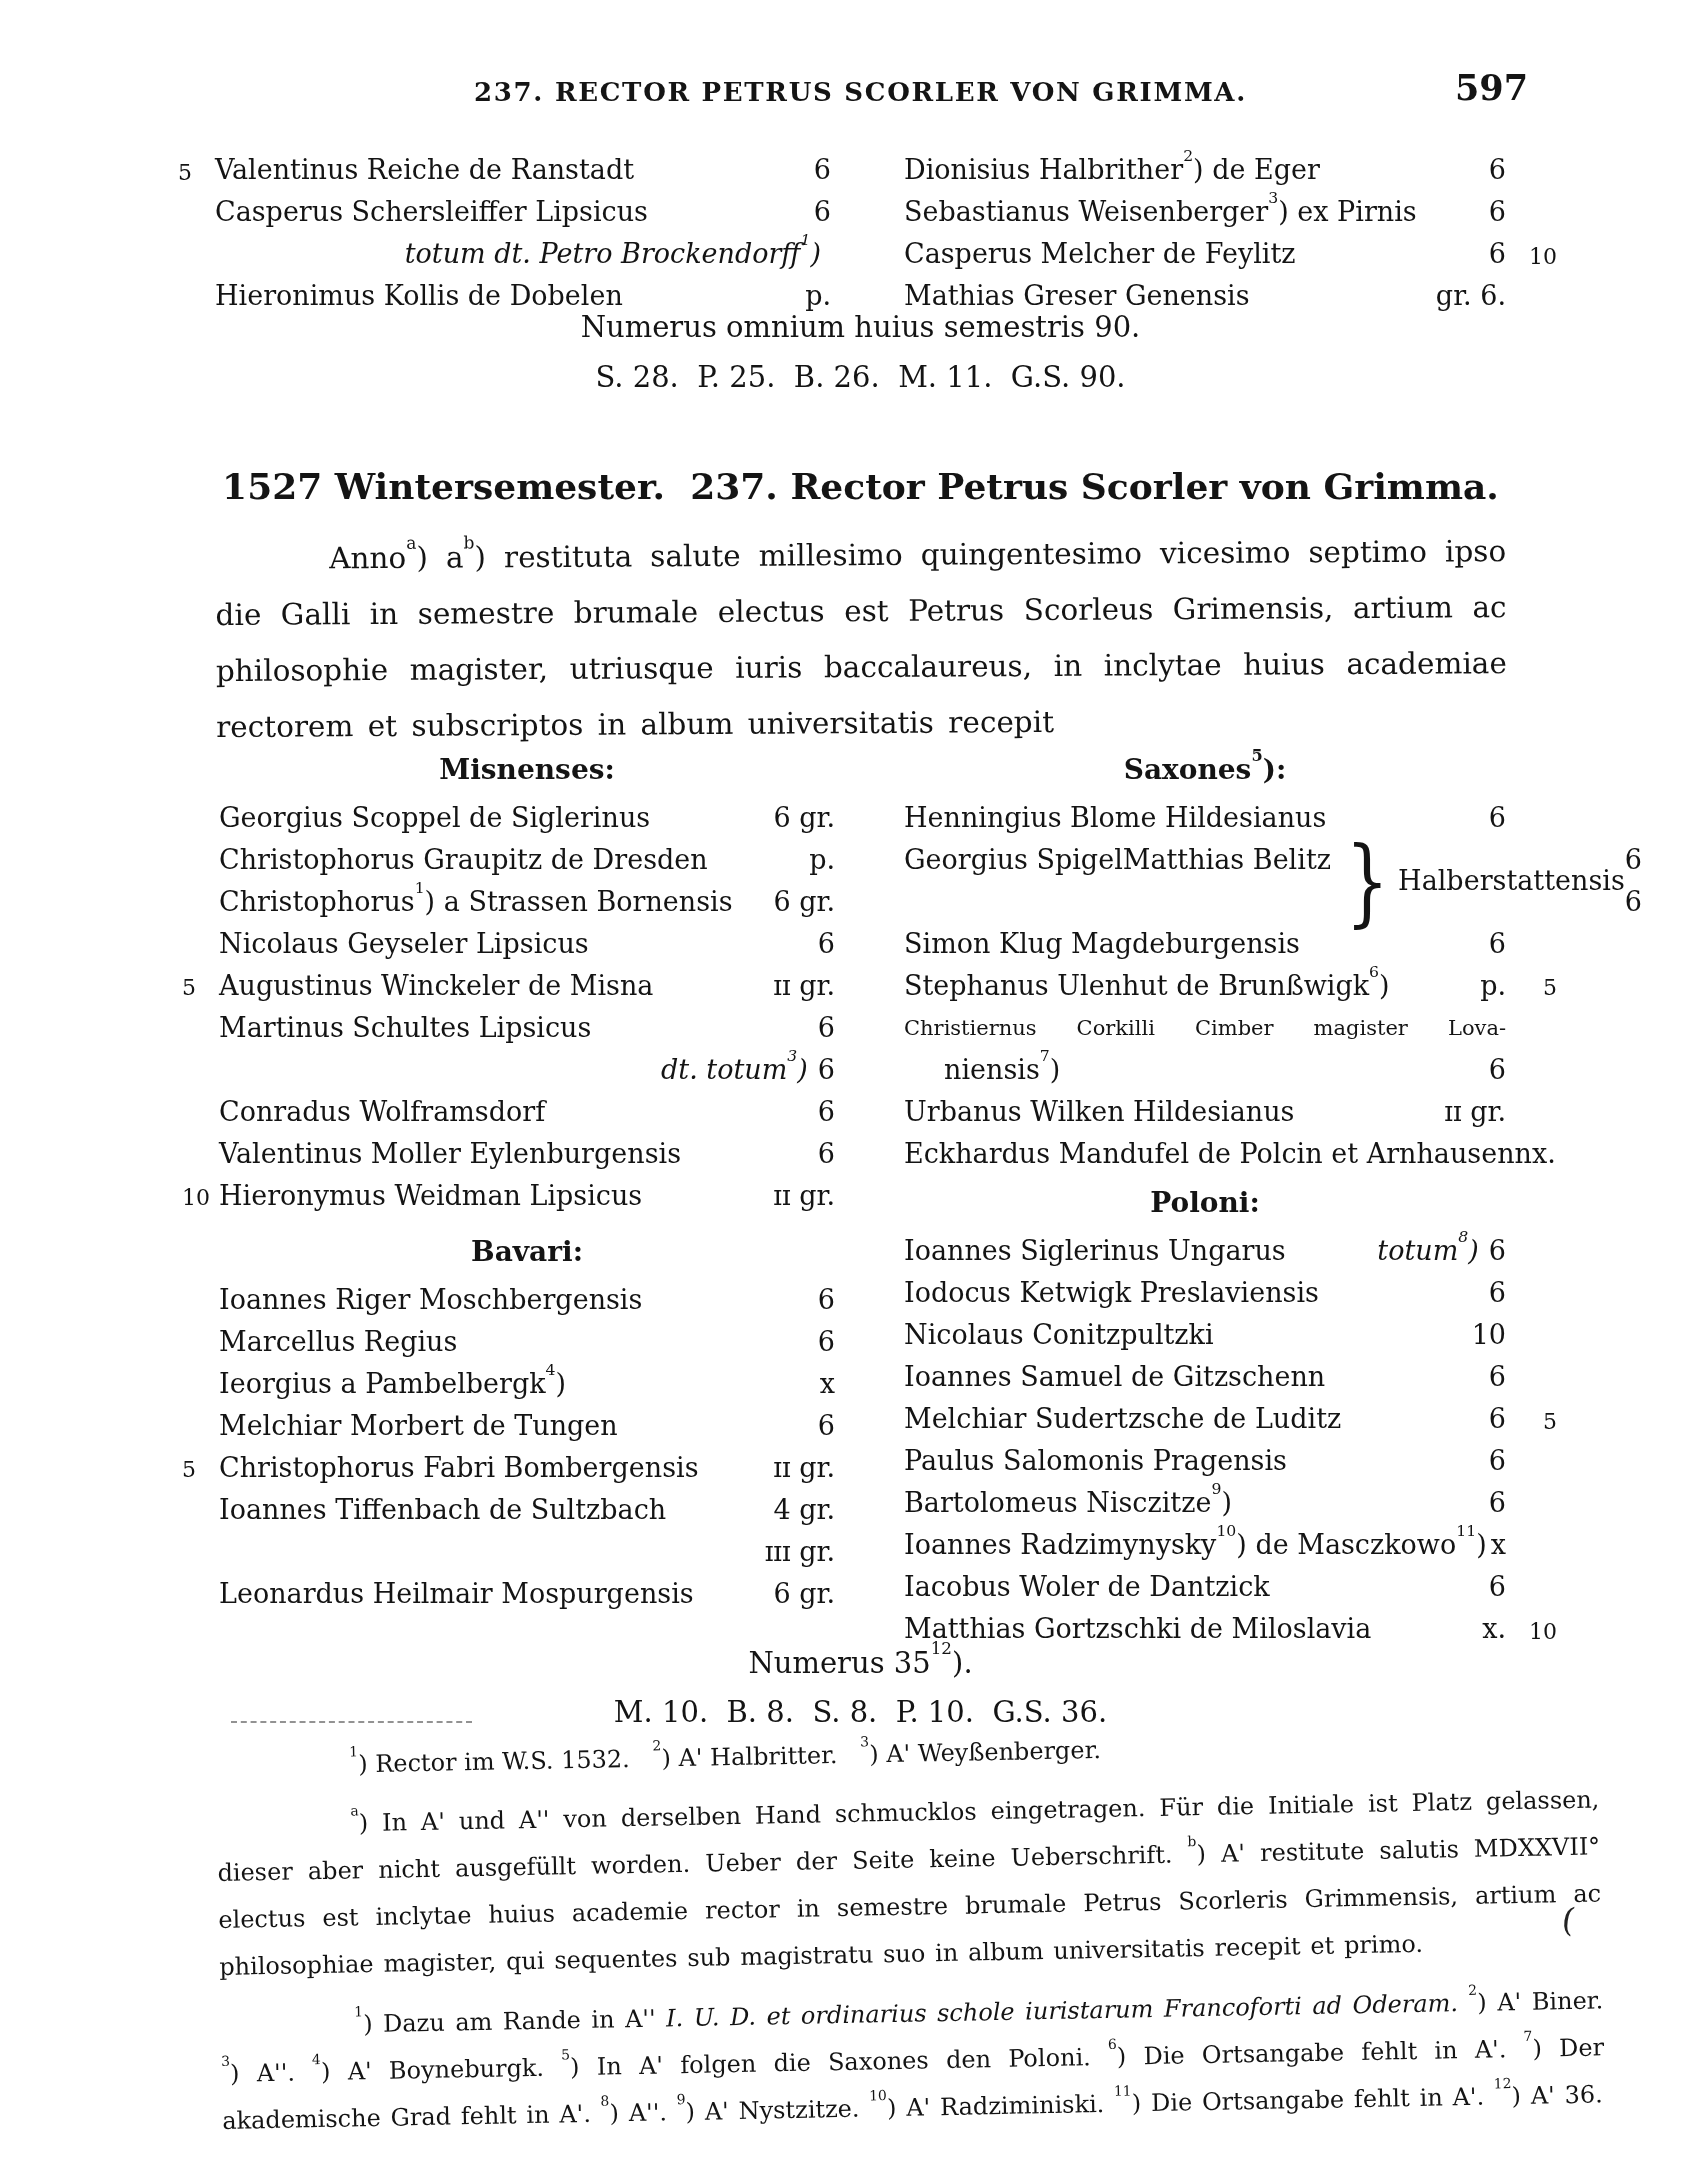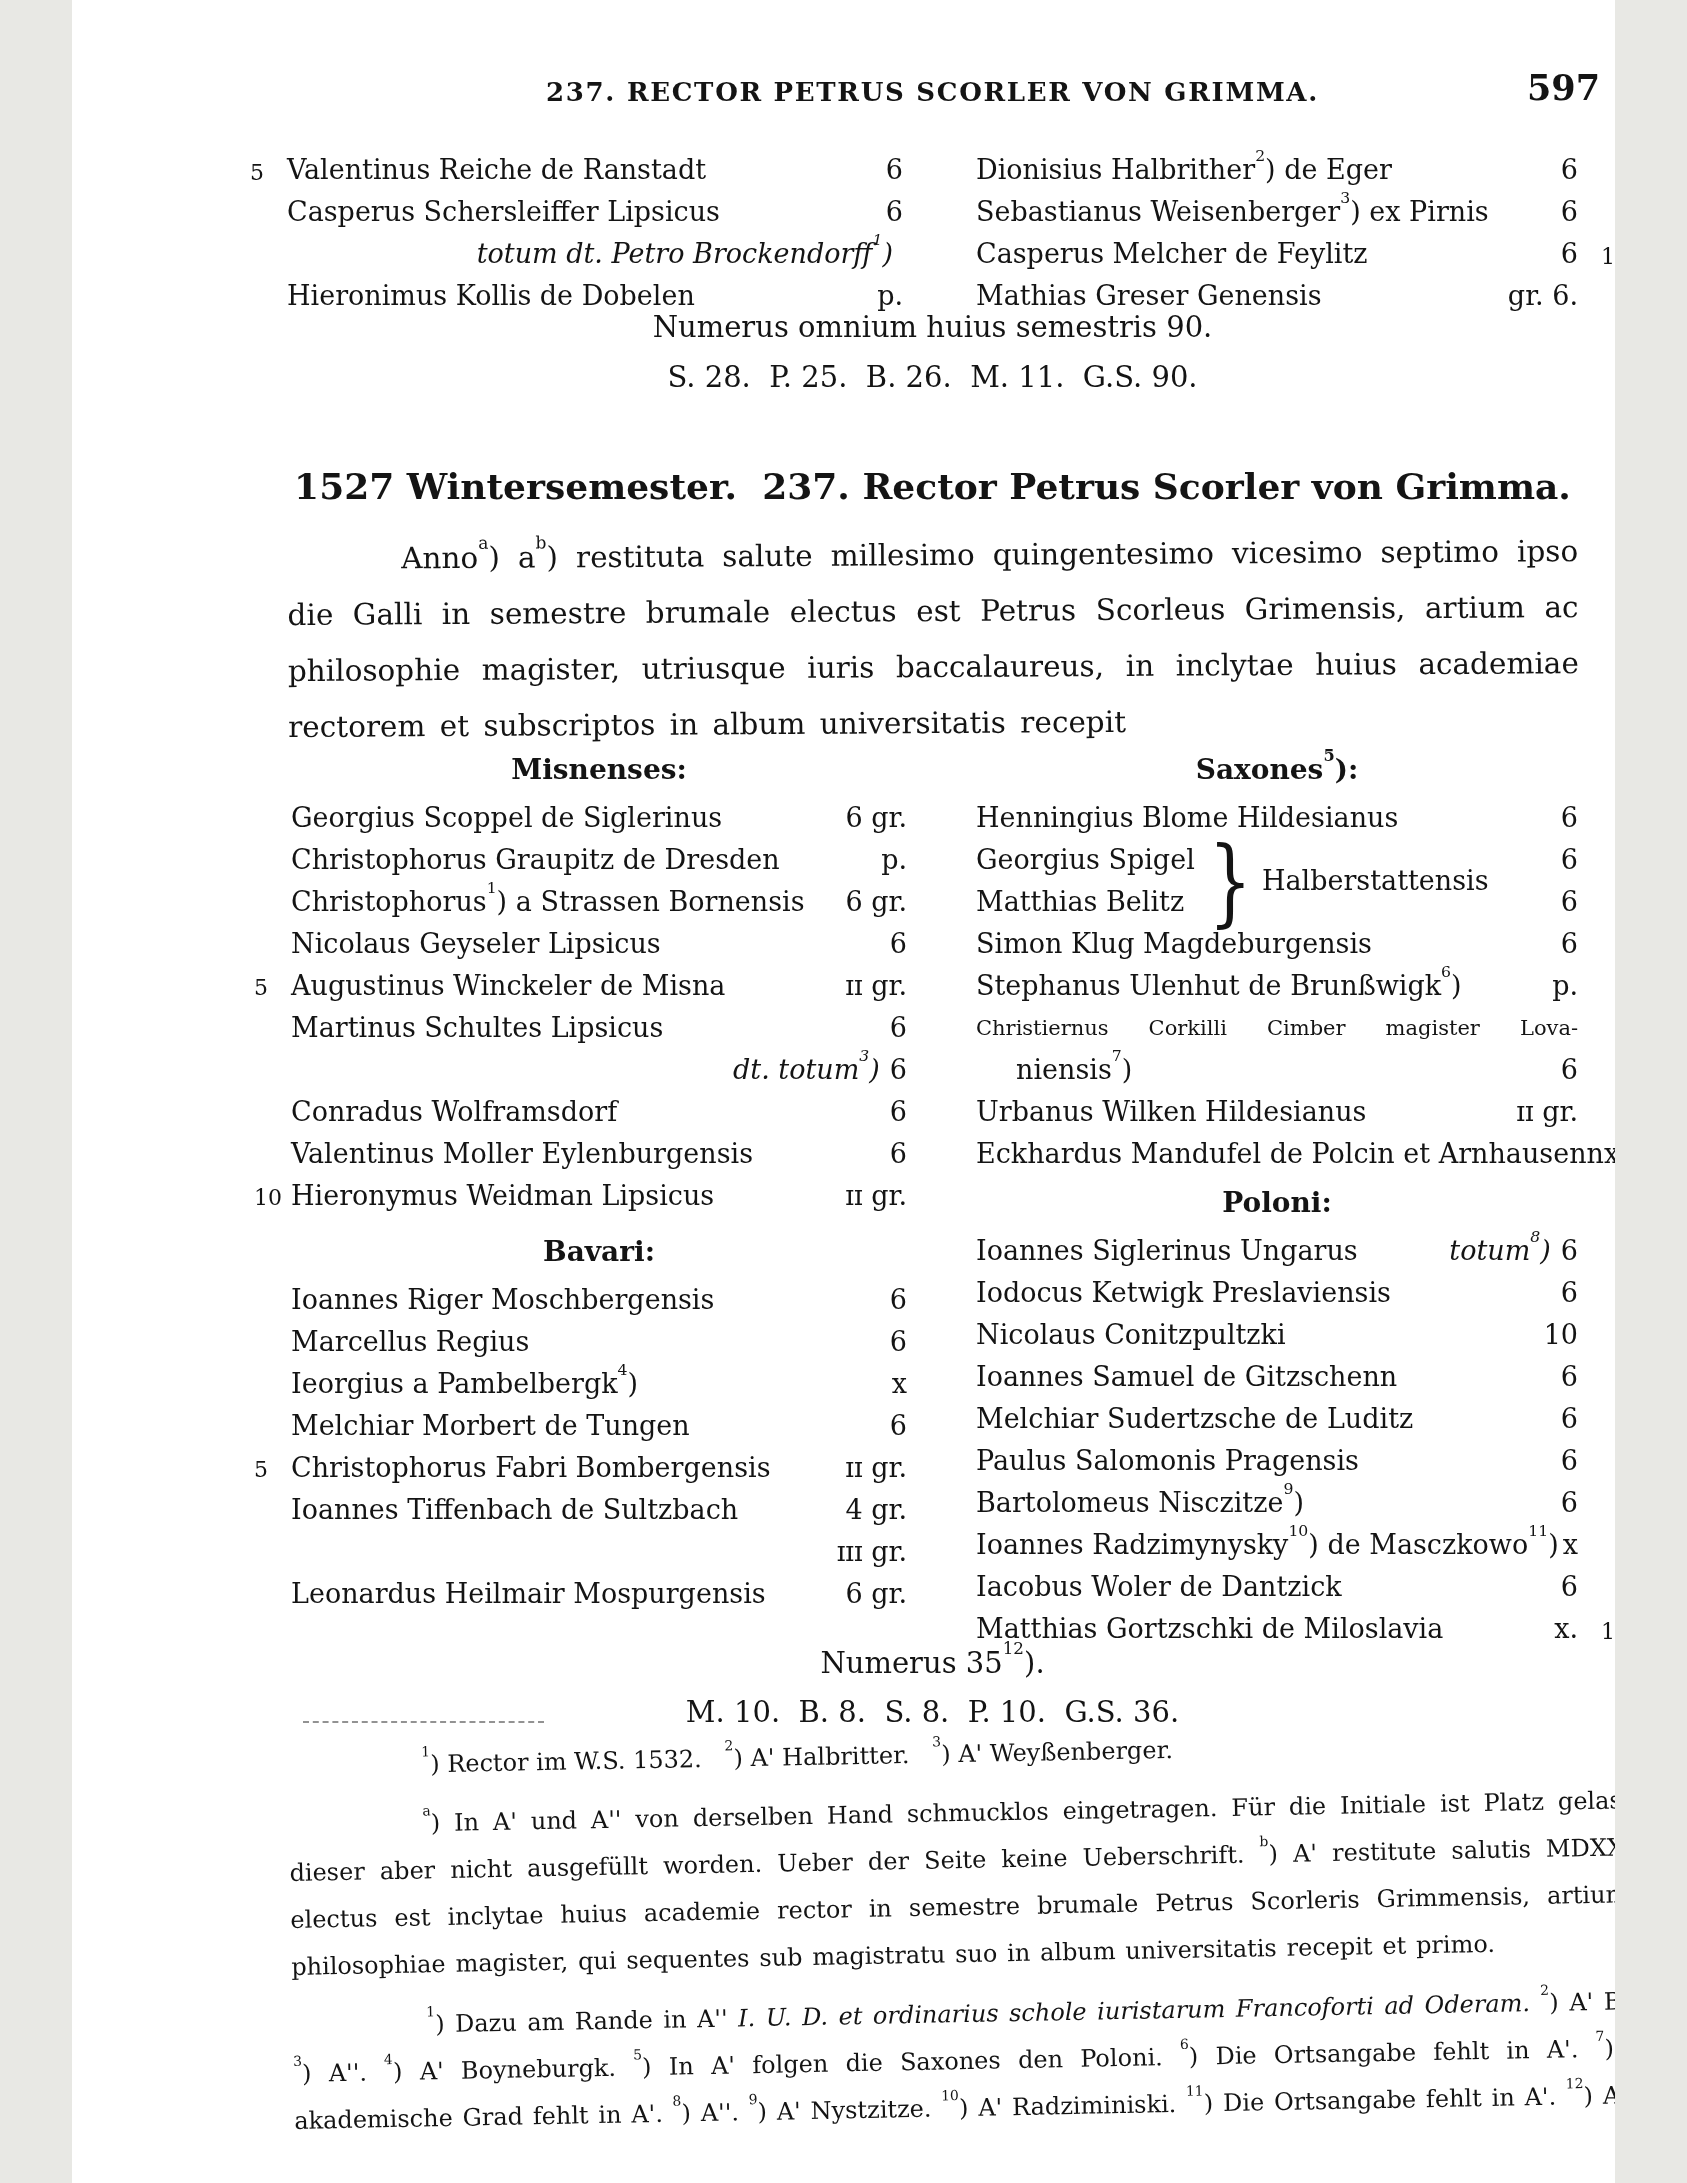--- a/index.html
+++ b/index.html
@@ -1,17 +1,17 @@
 <!DOCTYPE html>
 <html style="font-size:9px"><head>
 <meta charset="utf-8">
 <style>
   html,body { margin:0; padding:0; background:#e8e8e4; }
   .sheet {
-    position:relative; width:1543px; height:2183px; margin:0 auto;
+    position:relative; width:1687px; height:2183px; margin:0 auto;
     background:#ffffff; color:#141414; overflow:hidden;
     font-family:"DejaVu Serif","Liberation Serif",serif;
   }
   .content { position:absolute; left:215px; top:0; width:1291px; height:100%; }
 
   sup { font-size:58%; line-height:0; position:relative; top:-0.5em; }
 
   
   .running-head { position:absolute; top:77px; left:0; width:100%; text-align:center;
     font-size:26px; font-weight:700; letter-spacing:1.7px; white-space:pre; }
@@ -49,21 +49,21 @@
   .cols { position:absolute; top:749px; left:0; width:100%; }
   .col-left  { position:absolute; left:4px;    top:0; width:616px; }
   .col-right { position:absolute; left:689px; top:0; width:602px; }
   .section-title { height:42px; line-height:42px; margin:0 0 5.6px 0; text-align:center;
     font-size:28px; font-weight:700; }
   .mt-bavari { margin-top:14.5px; }
   .mt-poloni { margin-top:7.8px; }
 
   
   .brace-row { position:relative; display:flex; height:84px; font-size:27px; }
-  .brace-names { display:flex; flex-direction:column; }
+  .brace-names { display:flex; flex-direction:row; }
   .brace-names span { height:42px; line-height:42px; white-space:nowrap; }
   .brace-glyph { font-size:95px; line-height:84px; font-weight:400;
     display:inline-block; transform:scaleX(0.72); margin:0 1.1px 0 5.6px; }
   .brace-label { align-self:center; white-space:nowrap; }
   .brace-fees { margin-left:auto; display:flex; flex-direction:column; text-align:right; }
   .brace-fees span { height:42px; line-height:42px; }
 
   
   .wrap-line1 { height:42px; line-height:42px; font-size:21px;
     text-align:justify; text-align-last:justify; white-space:normal; }

